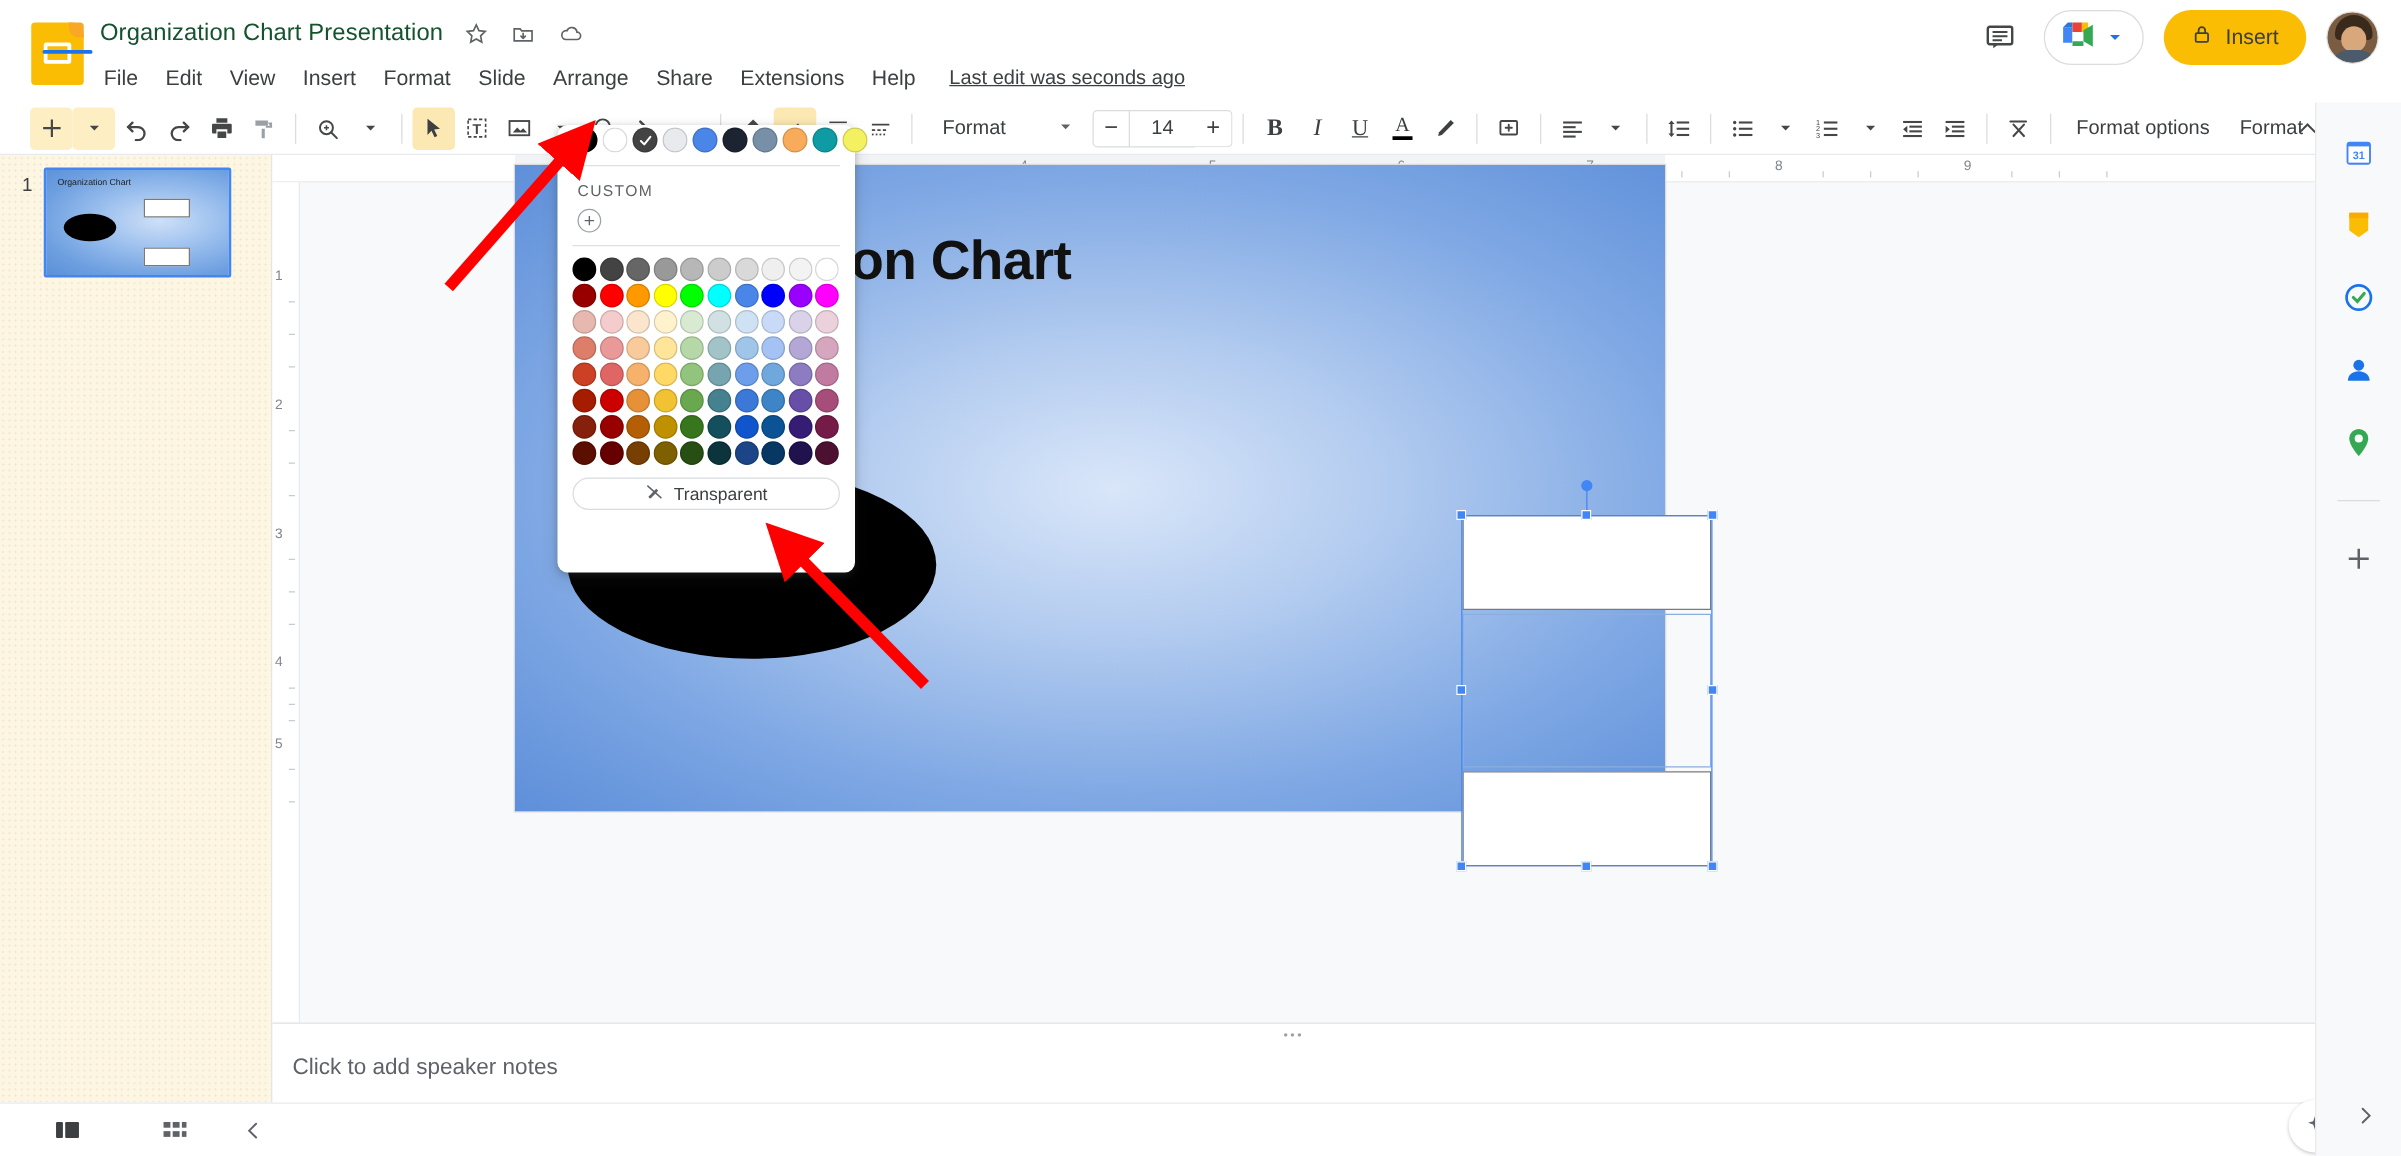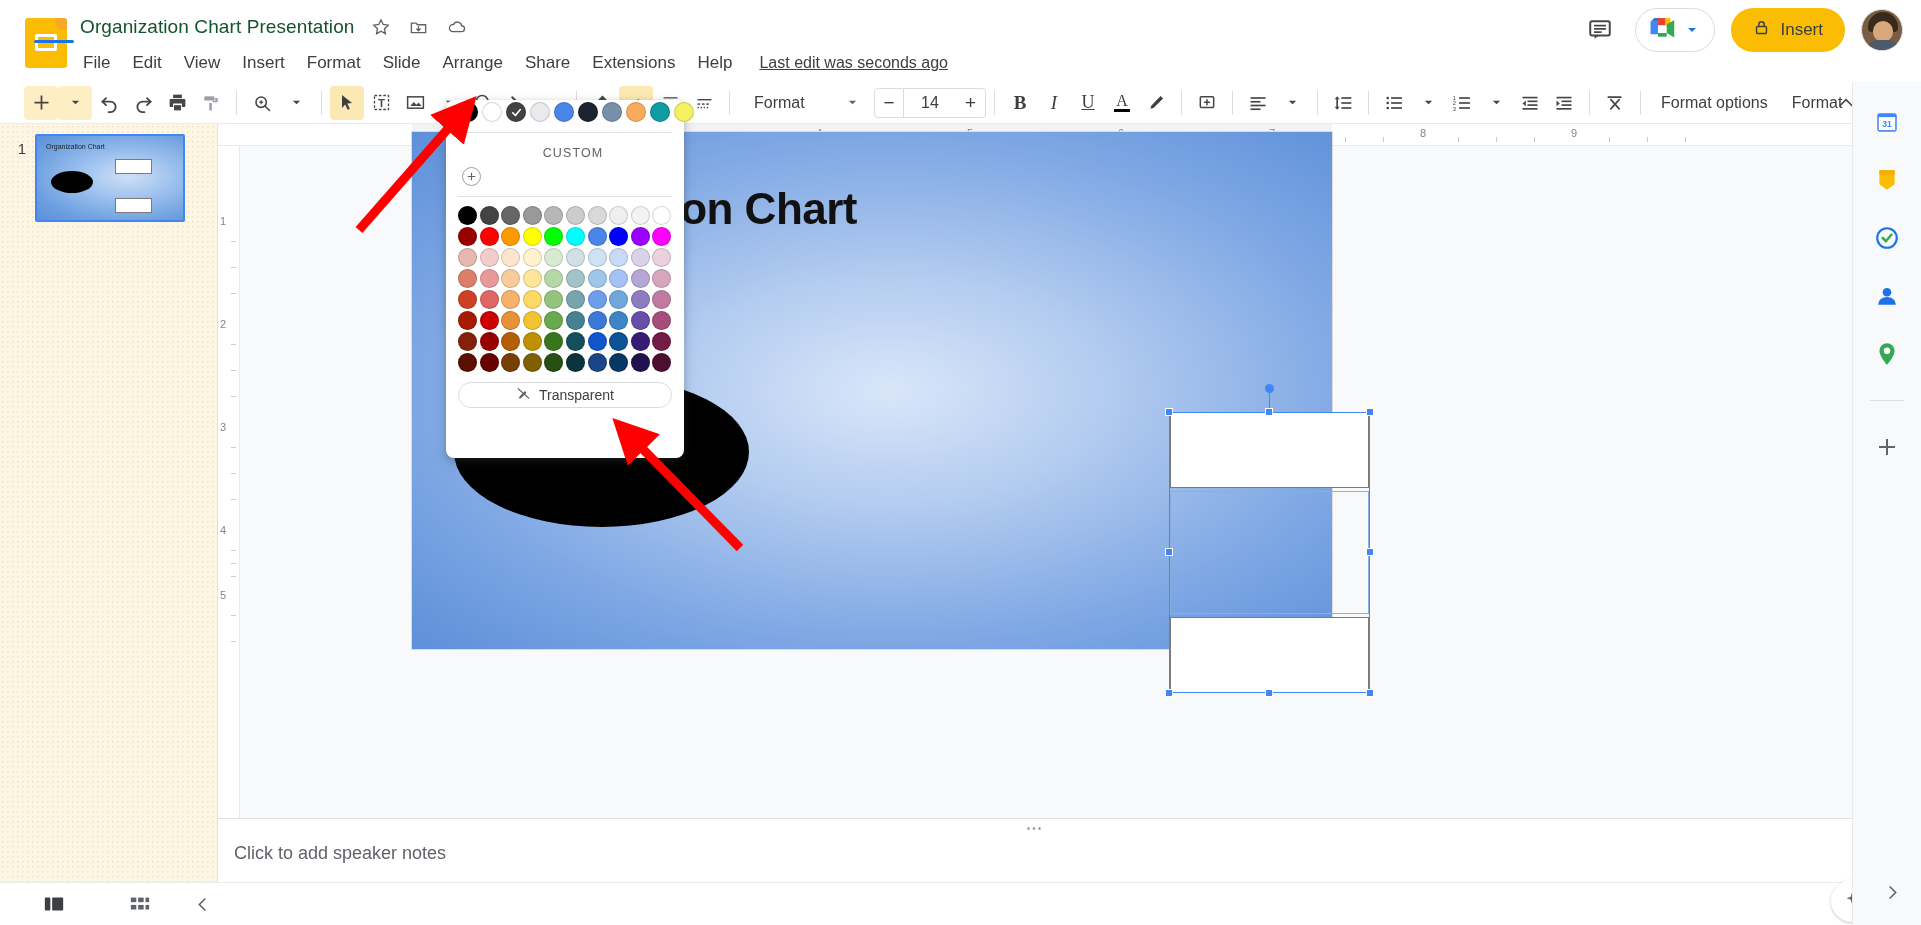--- a/index.html
+++ b/index.html
@@ -119,21 +119,21 @@
      background:#fff; border-radius:8px; box-shadow:0 2px 6px rgba(60,64,67,.3),0 6px 14px rgba(60,64,67,.15);
      padding:0; z-index:40; }
   .pk-hdr { display:flex; align-items:center; justify-content:space-between; padding:13px 14px 6px 16px;}
   .pk-hdr .t { font-size:12.5px; color:#5f6368; letter-spacing:1.1px; }
   .pk-pencil { color:#5f6368; cursor:pointer; display:flex; }
   .pk-row { display:flex; gap:4px; padding:2px 11px 10px 12px; }
   .sw { width:20px; height:20px; border-radius:50%; cursor:pointer; position:relative; flex:0 0 auto;}
   .sw.ring { box-shadow: inset 0 0 0 1px rgba(0,0,0,.16); }
   .sw .chk { position:absolute; inset:0; display:flex; align-items:center; justify-content:center; color:#fff; }
   .pk-div { height:1px; background:#e0e0e0; margin:0 12px; }
-  .pk-sub { font-size:12.5px; color:#5f6368; letter-spacing:1.1px; padding:13px 0 7px 16px;text-align:center;}
+  .pk-sub { font-size:12.5px; color:#5f6368; letter-spacing:1.1px; padding:13px 0 7px 16px;}
   .pk-plus { margin:0 0 10px 16px; width:19px;height:19px;border:1.4px solid #9aa0a6;border-radius:50%;
      display:flex;align-items:center;justify-content:center;color:#5f6368;cursor:pointer;}
   .grid { padding:9px 12px 2px 12px; display:grid; grid-template-columns:repeat(10,1fr); gap:2px 2px; }
   .grid .sw { width:19px; height:19px; }
   .transp { margin:8px 12px 0 12px; height:26px; border:1px solid #dadce0; border-radius:14px;
      display:flex; align-items:center; justify-content:center; gap:8px; font-size:14px; color:#3c4043; cursor:pointer;}
 
   
   .notes { position:absolute; left:218px; top:818px; width:1634px; height:64px; background:#fff;
      border-top:1px solid #e0e0e0; }

